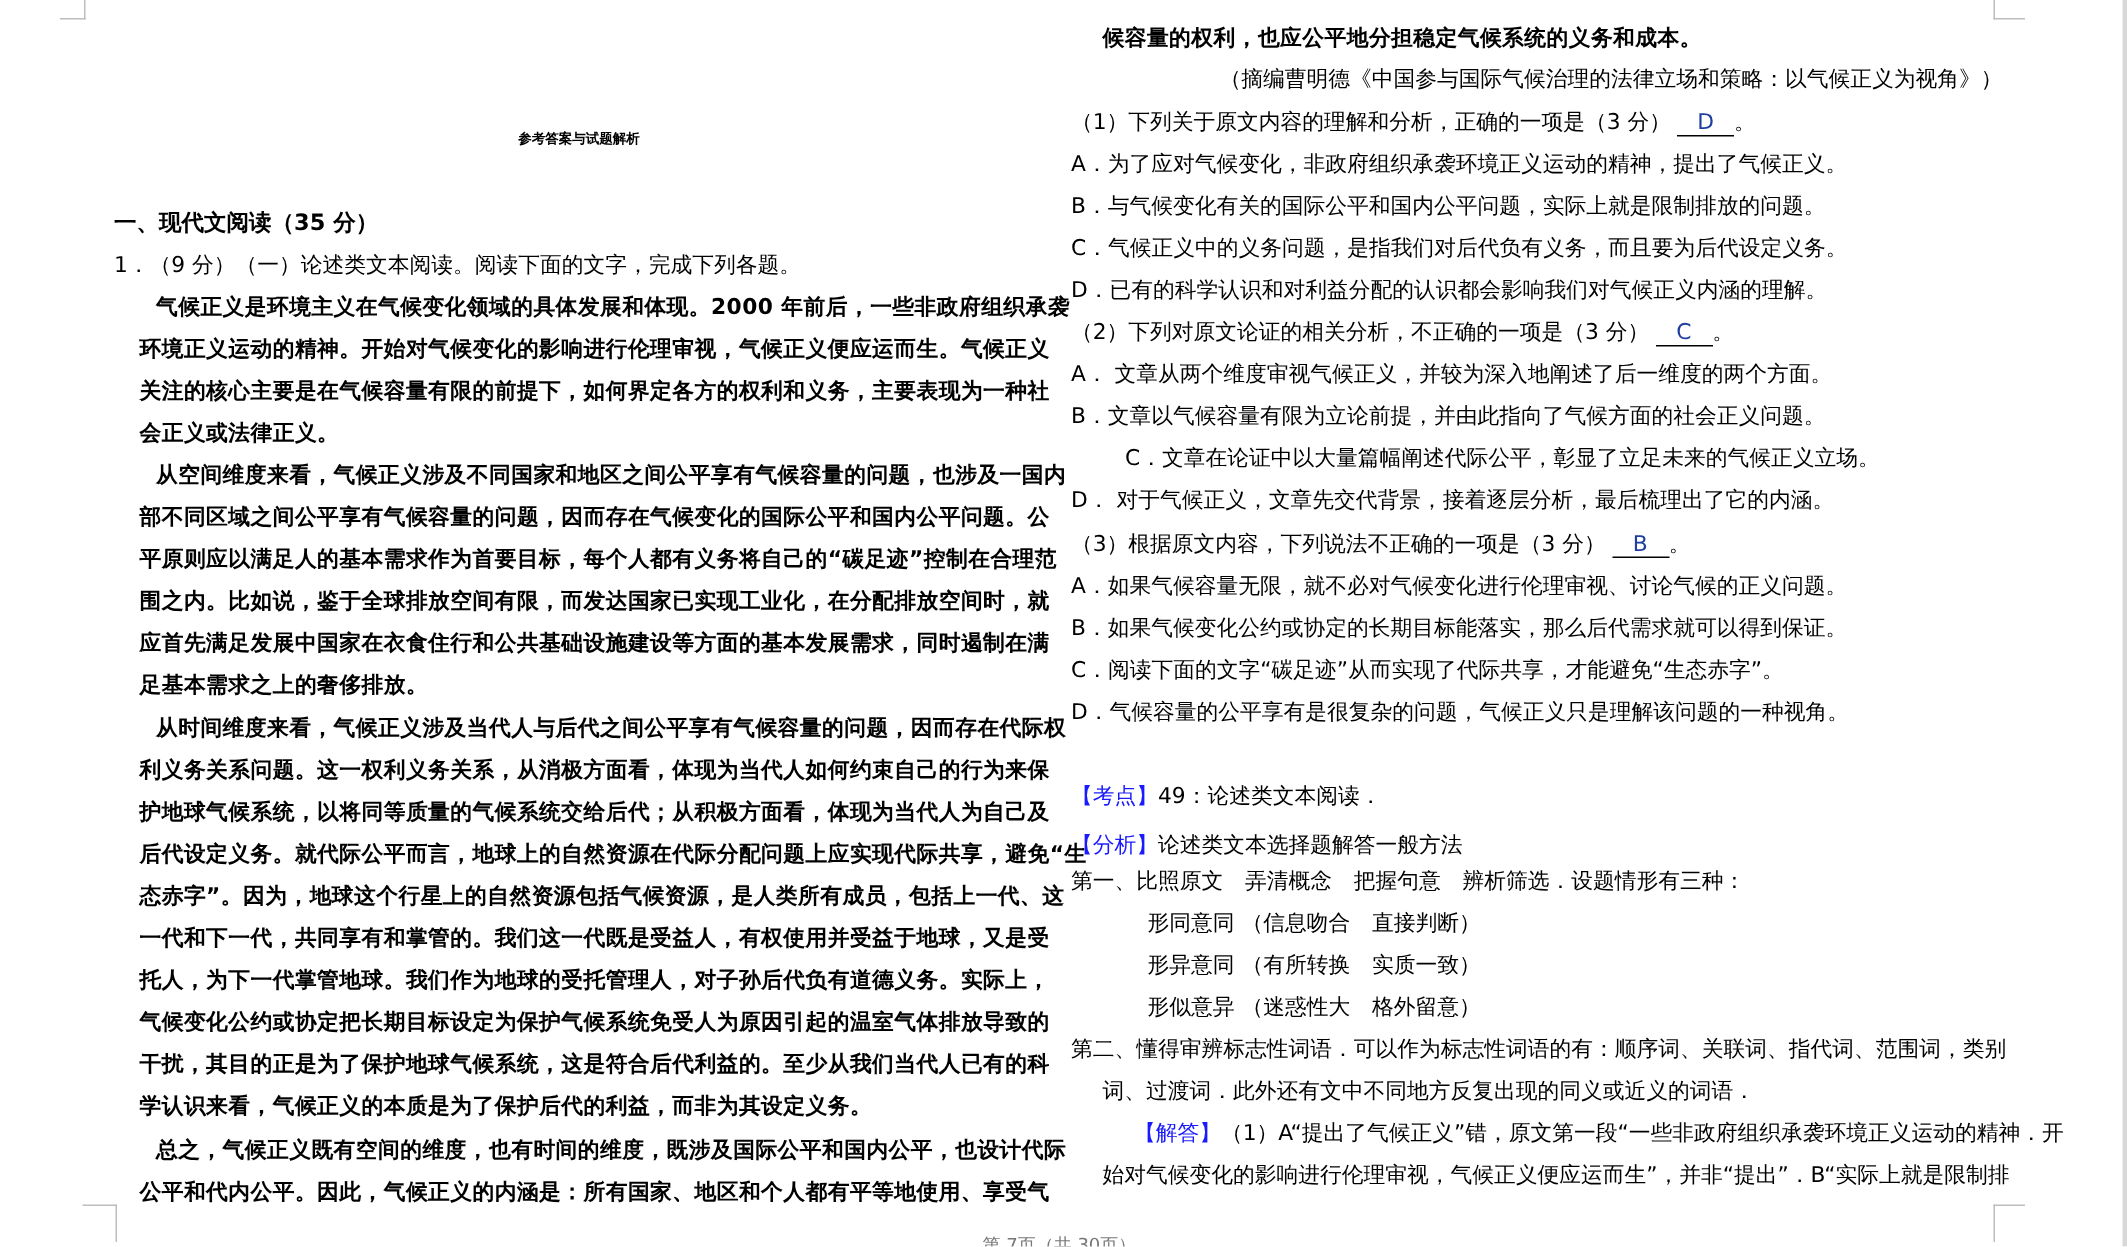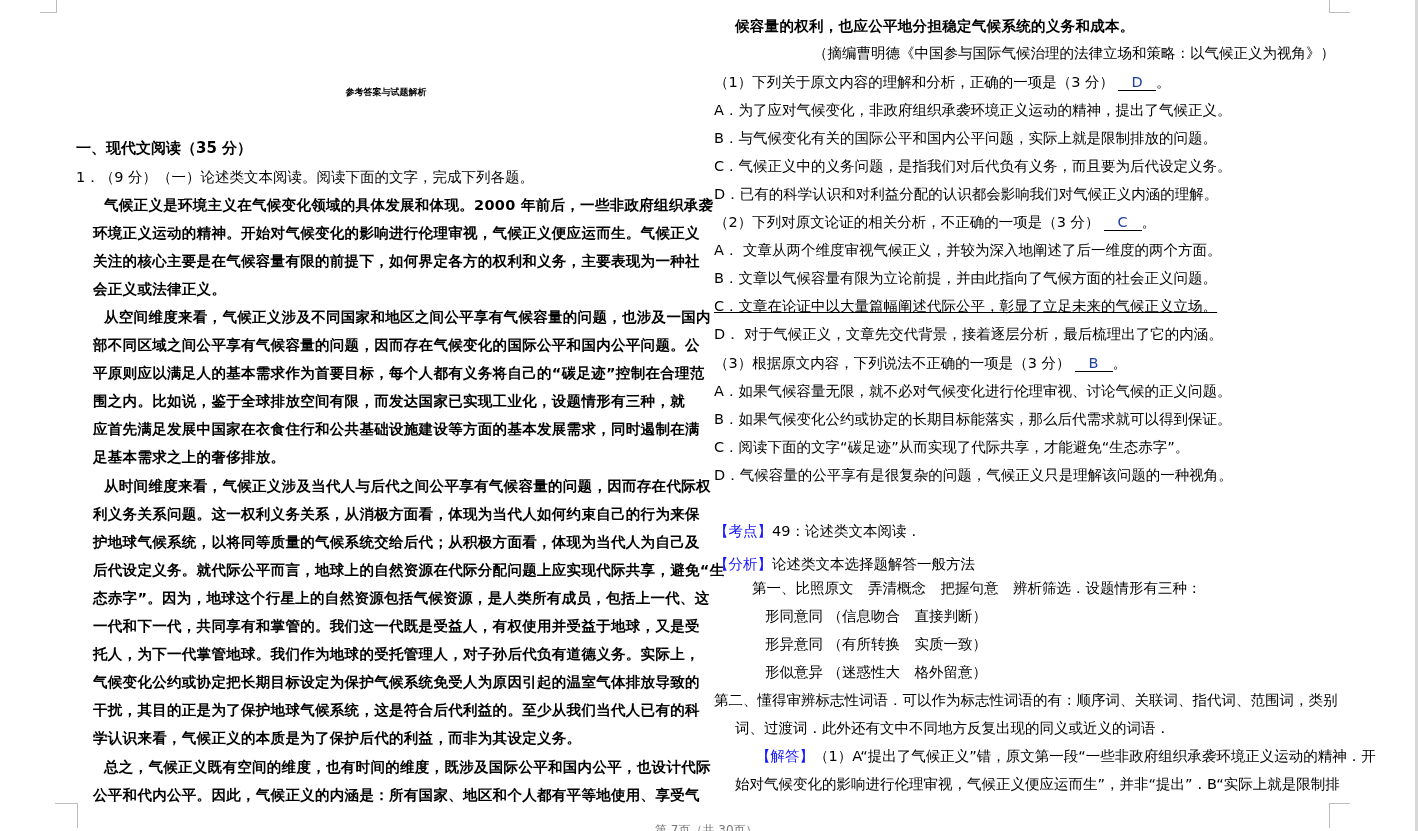--- a/index.html
+++ b/index.html
@@ -128,21 +128,21 @@
   <div class="line" style="left:76px; top:167px;">1．（9 分）（一）论述类文本阅读。阅读下面的文字，完成下列各题。</div>
 
   <div>
     <div class="para-line" style="left:104px; top:195px;">气候正义是环境主义在气候变化领域的具体发展和体现。2000 年前后，一些非政府组织承袭</div>
     <div class="para-line" style="left:93px; top:223px;">环境正义运动的精神。开始对气候变化的影响进行伦理审视，气候正义便应运而生。气候正义</div>
     <div class="para-line" style="left:93px; top:251px;">关注的核心主要是在气候容量有限的前提下，如何界定各方的权利和义务，主要表现为一种社</div>
     <div class="para-line" style="left:93px; top:279px;">会正义或法律正义。</div>
     <div class="para-line" style="left:104px; top:307px;">从空间维度来看，气候正义涉及不同国家和地区之间公平享有气候容量的问题，也涉及一国内</div>
     <div class="para-line" style="left:93px; top:335px;">部不同区域之间公平享有气候容量的问题，因而存在气候变化的国际公平和国内公平问题。公</div>
     <div class="para-line" style="left:93px; top:363px;">平原则应以满足人的基本需求作为首要目标，每个人都有义务将自己的“碳足迹”控制在合理范</div>
-    <div class="para-line" style="left:93px; top:391px;">围之内。比如说，鉴于全球排放空间有限，而发达国家已实现工业化，设题情形有三种，就</div>
+    <div class="para-line" style="left:93px; top:391px;">围之内。比如说，鉴于全球排放空间有限，而发达国家已实现工业化，在分配排放空间时，就</div>
     <div class="para-line" style="left:93px; top:419px;">应首先满足发展中国家在衣食住行和公共基础设施建设等方面的基本发展需求，同时遏制在满</div>
     <div class="para-line" style="left:93px; top:447px;">足基本需求之上的奢侈排放。</div>
     <div class="para-line" style="left:104px; top:476px;">从时间维度来看，气候正义涉及当代人与后代之间公平享有气候容量的问题，因而存在代际权</div>
     <div class="para-line" style="left:93px; top:504px;">利义务关系问题。这一权利义务关系，从消极方面看，体现为当代人如何约束自己的行为来保</div>
     <div class="para-line" style="left:93px; top:532px;">护地球气候系统，以将同等质量的气候系统交给后代；从积极方面看，体现为当代人为自己及</div>
     <div class="para-line" style="left:93px; top:560px;">后代设定义务。就代际公平而言，地球上的自然资源在代际分配问题上应实现代际共享，避免“生</div>
     <div class="para-line" style="left:93px; top:588px;">态赤字”。因为，地球这个行星上的自然资源包括气候资源，是人类所有成员，包括上一代、这</div>
     <div class="para-line" style="left:93px; top:616px;">一代和下一代，共同享有和掌管的。我们这一代既是受益人，有权使用并受益于地球，又是受</div>
     <div class="para-line" style="left:93px; top:644px;">托人，为下一代掌管地球。我们作为地球的受托管理人，对子孙后代负有道德义务。实际上，</div>
     <div class="para-line" style="left:93px; top:672px;">气候变化公约或协定把长期目标设定为保护气候系统免受人为原因引起的温室气体排放导致的</div>
@@ -165,42 +165,42 @@
     <div class="line" style="left:714px; top:156px;">C．气候正义中的义务问题，是指我们对后代负有义务，而且要为后代设定义务。</div>
     <div class="line" style="left:714px; top:184px;">D．已有的科学认识和对利益分配的认识都会影响我们对气候正义内涵的理解。</div>
   </div>
 
   <div>
     <div class="line" style="left:714px; top:212px;">
       <span>（2）下列对原文论证的相关分析，不正确的一项是（3 分）</span><span class="ans">C</span><span>。</span>
     </div>
     <div class="line" style="left:714px; top:240px;">A．  文章从两个维度审视气候正义，并较为深入地阐述了后一维度的两个方面。</div>
     <div class="line" style="left:714px; top:268px;">B．文章以气候容量有限为立论前提，并由此指向了气候方面的社会正义问题。</div>
-    <div class="line" style="left:714px; top:296px;text-decoration:underline;">C．文章在论证中以大量篇幅阐述代际公平，彰显了立足未来的气候正义立场。</div>
+    <div class="line" style="left:750px; top:296px;">C．文章在论证中以大量篇幅阐述代际公平，彰显了立足未来的气候正义立场。</div>
     <div class="line" style="left:714px; top:324px;">D．  对于气候正义，文章先交代背景，接着逐层分析，最后梳理出了它的内涵。</div>
   </div>
 
   <div>
     <div class="line" style="left:714px; top:353px;">
       <span>（3）根据原文内容，下列说法不正确的一项是（3 分）</span><span class="ans">B</span><span>。</span>
     </div>
     <div class="line" style="left:714px; top:381px;">A．如果气候容量无限，就不必对气候变化进行伦理审视、讨论气候的正义问题。</div>
     <div class="line" style="left:714px; top:409px;">B．如果气候变化公约或协定的长期目标能落实，那么后代需求就可以得到保证。</div>
     <div class="line" style="left:714px; top:437px;">C．阅读下面的文字“碳足迹”从而实现了代际共享，才能避免“生态赤字”。</div>
     <div class="line" style="left:714px; top:465px;">D．气候容量的公平享有是很复杂的问题，气候正义只是理解该问题的一种视角。</div>
   </div>
 
   <div>
     <div class="line" style="left:714px; top:521px;">
       <span class="blue">【考点】</span><span>49：论述类文本阅读．</span>
     </div>
     <div class="line" style="left:714px; top:554px;">
       <span class="blue">【分析】</span><span>论述类文本选择题解答一般方法</span>
     </div>
-    <div class="line" style="left:752px; top:578px;text-align:right;">第一、比照原文　弄清概念　把握句意　辨析筛选．设题情形有三种：</div>
+    <div class="line" style="left:714px; top:578px;text-align:right;">第一、比照原文　弄清概念　把握句意　辨析筛选．设题情形有三种：</div>
     <div class="line" style="left:765px; top:606px;">形同意同 （信息吻合　直接判断）</div>
     <div class="line" style="left:765px; top:634px;">形异意同 （有所转换　实质一致）</div>
     <div class="line" style="left:765px; top:662px;">形似意异 （迷惑性大　格外留意）</div>
     <div class="line" style="left:714px; top:690px;">第二、懂得审辨标志性词语．可以作为标志性词语的有：顺序词、关联词、指代词、范围词，类别</div>
     <div class="line" style="left:735px; top:718px;">词、过渡词．此外还有文中不同地方反复出现的同义或近义的词语．</div>
     <div class="line" style="left:756px; top:746px;">
       <span class="blue">【解答】</span><span>（1）A“提出了气候正义”错，原文第一段“一些非政府组织承袭环境正义运动的精神．开</span>
     </div>
     <div class="line" style="left:735px; top:774px;">始对气候变化的影响进行伦理审视，气候正义便应运而生”，并非“提出”．B“实际上就是限制排</div>
   </div>

